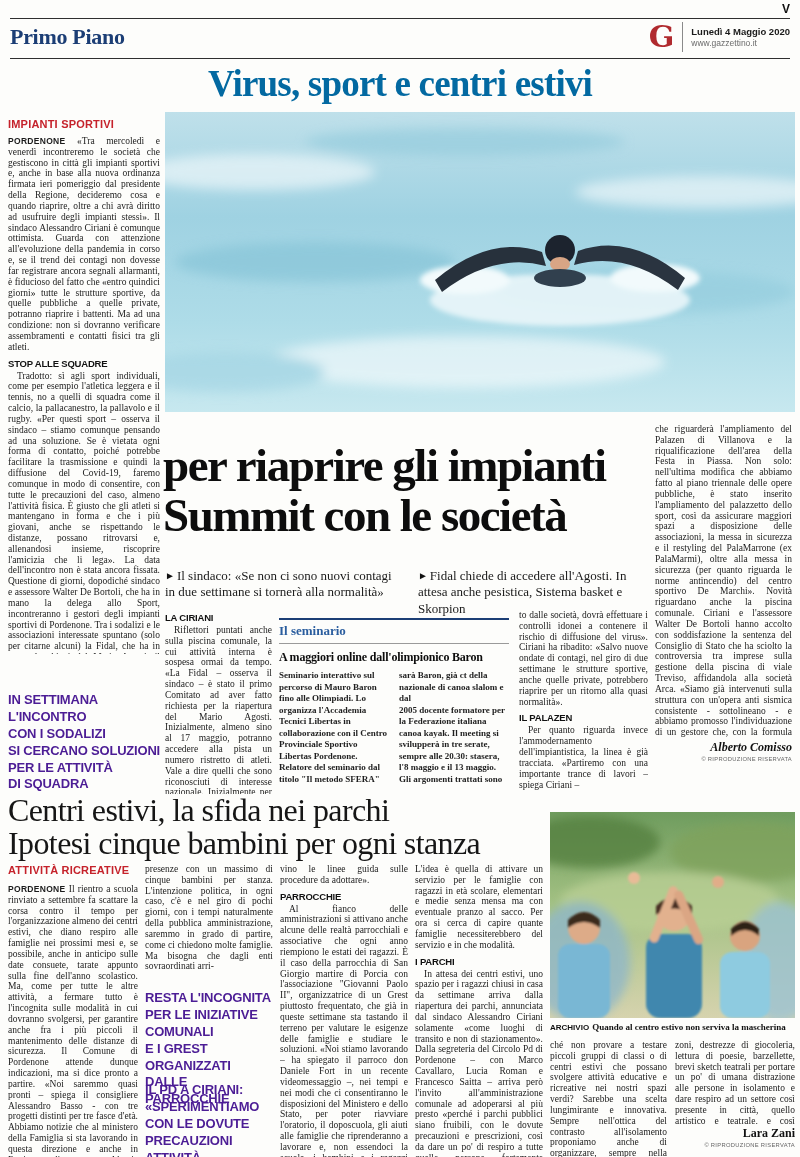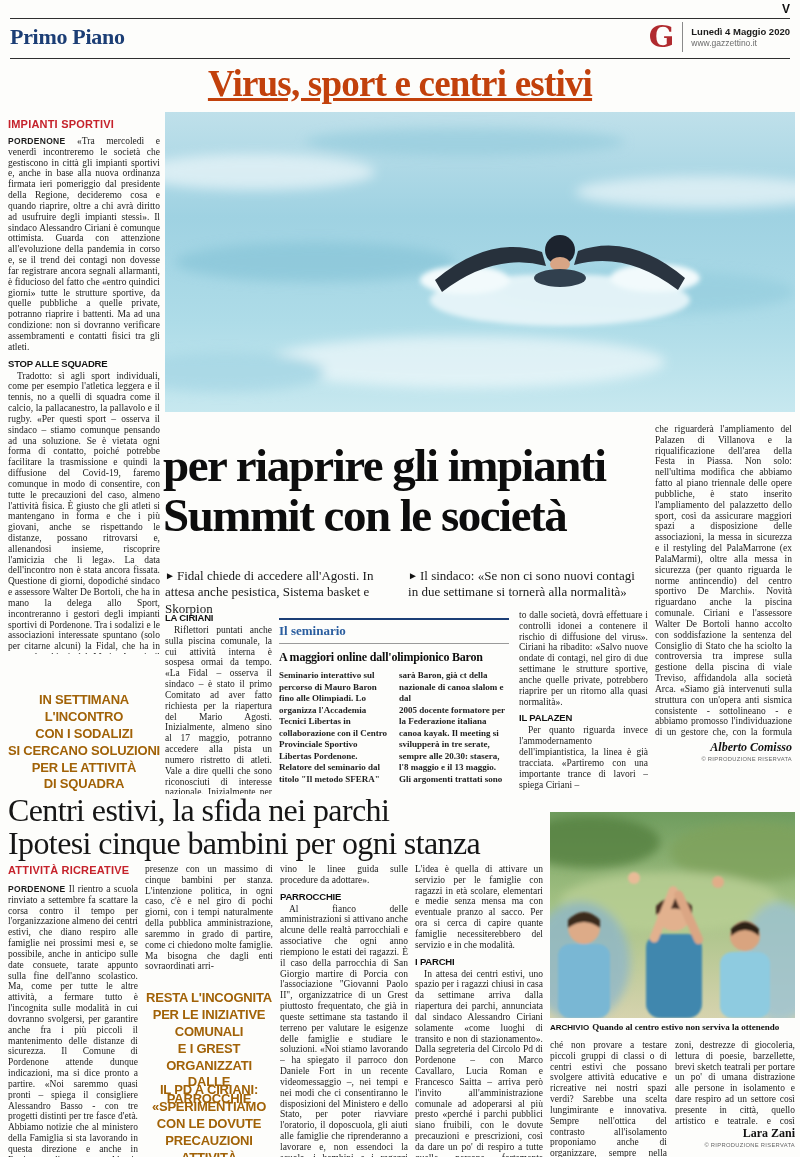--- a/index.html
+++ b/index.html
@@ -11,37 +11,37 @@
 
   .page-letter{font:700 12px "Liberation Sans",sans-serif;color:#111;}
   .section-title{font:700 22px "Liberation Serif",serif;color:#1c3e75;letter-spacing:-0.3px;}
   .logo-g{font:700 30px "DejaVu Serif",serif;color:#b02a2e;line-height:1;}
   .mast-right{display:flex;align-items:center;gap:8px;}
   .mast-div{width:1px;height:30px;background:#8a8a8a;}
   .mast-date{font:700 9.5px/1.25 "Liberation Sans",sans-serif;color:#1a1a1a;}
   .mast-site{font:400 8.5px "Liberation Sans",sans-serif;color:#6b6b6b;}
 
   .banner-title{width:100%;text-align:center;font:700 37px "Liberation Serif",serif;
-                color:#c2410c;letter-spacing:-0.8px;text-decoration:underline;}
+                color:#0369a1;letter-spacing:-0.8px;}
 
   .kicker{font:700 11px "Liberation Sans",sans-serif;letter-spacing:0.2px;color:#c5222b;}
   .body-col{overflow:hidden;font:9.5px/1.14 "Liberation Serif",serif;text-align:justify;}
   .body-col p{margin:0;}
   .dateline{font:700 8.5px "Liberation Sans",sans-serif;letter-spacing:0.3px;margin-top:47px;}
   .subhead{font:700 9.5px "Liberation Sans",sans-serif;color:#111;margin:5px 0 2px;
            letter-spacing:-0.2px;}
   .indent{text-indent:9px;}
 
   .main-headline{font:700 47px/1.07 "Liberation Serif",serif;color:#0d0d0d;letter-spacing:-1.5px;}
   .deck-row{display:flex;gap:18px;}
   .deck{font:13px/1.25 "Liberation Serif",serif;color:#1a1a1a;}
   .deck .arr{font-size:10px;position:relative;top:-1px;margin-right:2px;color:#111;}
 
-  .pullquote{font:700 13px/1.3 "Liberation Sans",sans-serif;color:#a16207;
-             white-space:pre-line;letter-spacing:-0.2px;text-align:center;}
+  .pullquote{font:700 13px/1.3 "Liberation Sans",sans-serif;color:#4c1d95;
+             white-space:pre-line;letter-spacing:-0.2px;}
 
   .sem-box{border-top:2px solid #1c3e75;}
   .sem-label{font:700 13px "Liberation Serif",serif;color:#2a5d9e;padding:3px 0 4px;}
   .sem-title{font:700 12px "Liberation Serif",serif;color:#0d0d0d;white-space:nowrap;
              overflow:hidden;padding:6px 0 5px;letter-spacing:-0.2px;}
   .sem-body{column-count:2;column-gap:10px;font:700 9px/1.28 "Liberation Serif",serif;
             color:#1f1f1f;overflow:hidden;height:118px;}
   .sem-body p{margin:0;}
 
   .byline{font:700 12px "Liberation Serif",serif;text-align:right;color:#111;}
@@ -128,22 +128,22 @@
         <ellipse cx="0" cy="16" rx="26" ry="9" fill="#31404e"></ellipse>
       </g>
     </svg>
   </div>
 
   <div class="abs main-headline" style="top:440px;left:163px;width:482px;">
     <div>per riaprire gli impianti</div>
     <div>Summit con le società</div>
   </div>
   <div class="abs deck-row" style="top:568px;left:165px;width:478px;">
+    <div class="deck" style="width:238px;"><span class="arr">►</span><span>Il sindaco: «Se non ci sono nuovi contagi in due settimane si tornerà alla normalità»</span></div>
     <div class="deck" style="width:228px;"><span class="arr">►</span><span>Fidal chiede di accedere all'Agosti. In attesa anche pesistica, Sistema basket e Skorpion</span></div>
-    <div class="deck" style="width:238px;"><span class="arr">►</span><span>Il sindaco: «Se non ci sono nuovi contagi in due settimane si tornerà alla normalità»</span></div>
   </div>
 
   <div class="abs body-col" style="top:612px;left:165px;width:107px;height:182px;">
     <div class="subhead" style="margin-top:0;">LA CIRIANI</div>
     <p class="indent">Riflettori puntati anche sulla piscina comunale, la cui attività interna è sospesa ormai da tempo. «La Fidal – osserva il sindaco – è stato il primo Comitato ad aver fatto richiesta per la riapertura del Mario Agosti. Inizialmente, almeno sino al 17 maggio, potranno accedere alla pista un numero ristretto di atleti. Vale a dire quelli che sono riconosciuti di interesse nazionale. Inizialmente per tutti gli impianti non sarà consentito l'utilizzo di docce e spogliatoi e un medico, individua-</p>
   </div>
 
   <div class="abs sem-box" style="top:618px;left:279px;width:230px;">
     <div class="sem-label">Il seminario</div>
     <div class="hair"></div>
@@ -238,21 +238,21 @@
         <rect x="146" y="74" width="9" height="58" rx="4.5" transform="rotate(-24 150 132)" fill="#dba684"></rect>
         <circle cx="84" cy="66" r="6" fill="#e8bb97"></circle>
         <circle cx="168" cy="70" r="6" fill="#e0ad89"></circle>
         <rect x="170" y="140" width="50" height="66" rx="12" fill="#8ecbe0"></rect>
         <circle cx="195" cy="124" r="15" fill="#d9a47f"></circle>
         <path d="M181 117 Q195 102 209 117 L209 124 Q195 112 181 124 Z" fill="#2f2016"></path>
       </g>
     </svg>
   </div>
   <div class="abs caption" style="top:1022px;left:550px;width:245px;">
-    <span class="cap-label">ARCHIVIO</span><span>Quando al centro estivo non serviva la ottenendo</span>
+    <span class="cap-label">ARCHIVIO</span><span>Quando al centro estivo non serviva la mascherina</span>
   </div>
 
   <div class="abs body-col" style="top:1040px;left:550px;width:117px;height:117px;">
     <p>ché non provare a testare piccoli gruppi di classi o di centri estivi che possano svolgere attività educative e ricreative nei nostri spazi verdi? Sarebbe una scelta lungimirante e innovativa. Sempre nell'ottica del contrasto all'isolamento proponiamo anche di organizzare, sempre nella massima sicurezza, momenti di animazione artistica "a distanza": can-</p>
   </div>
   <div class="abs body-col" style="top:1040px;left:675px;width:120px;height:84px;">
     <p>zoni, destrezze di giocoleria, lettura di poesie, barzellette, brevi sketch teatrali per portare un po' di umana distrazione alle persone in isolamento e dare respiro ad un settore così presente in città, quello artistico e teatrale, e così fortemente colpito dalla crisi fino a data da destinarsi».</p>
   </div>
   <div class="abs byline" style="top:1126px;left:675px;width:120px;">Lara Zani</div>
   <div class="abs copy" style="top:1142px;left:675px;width:120px;">© RIPRODUZIONE RISERVATA</div>

